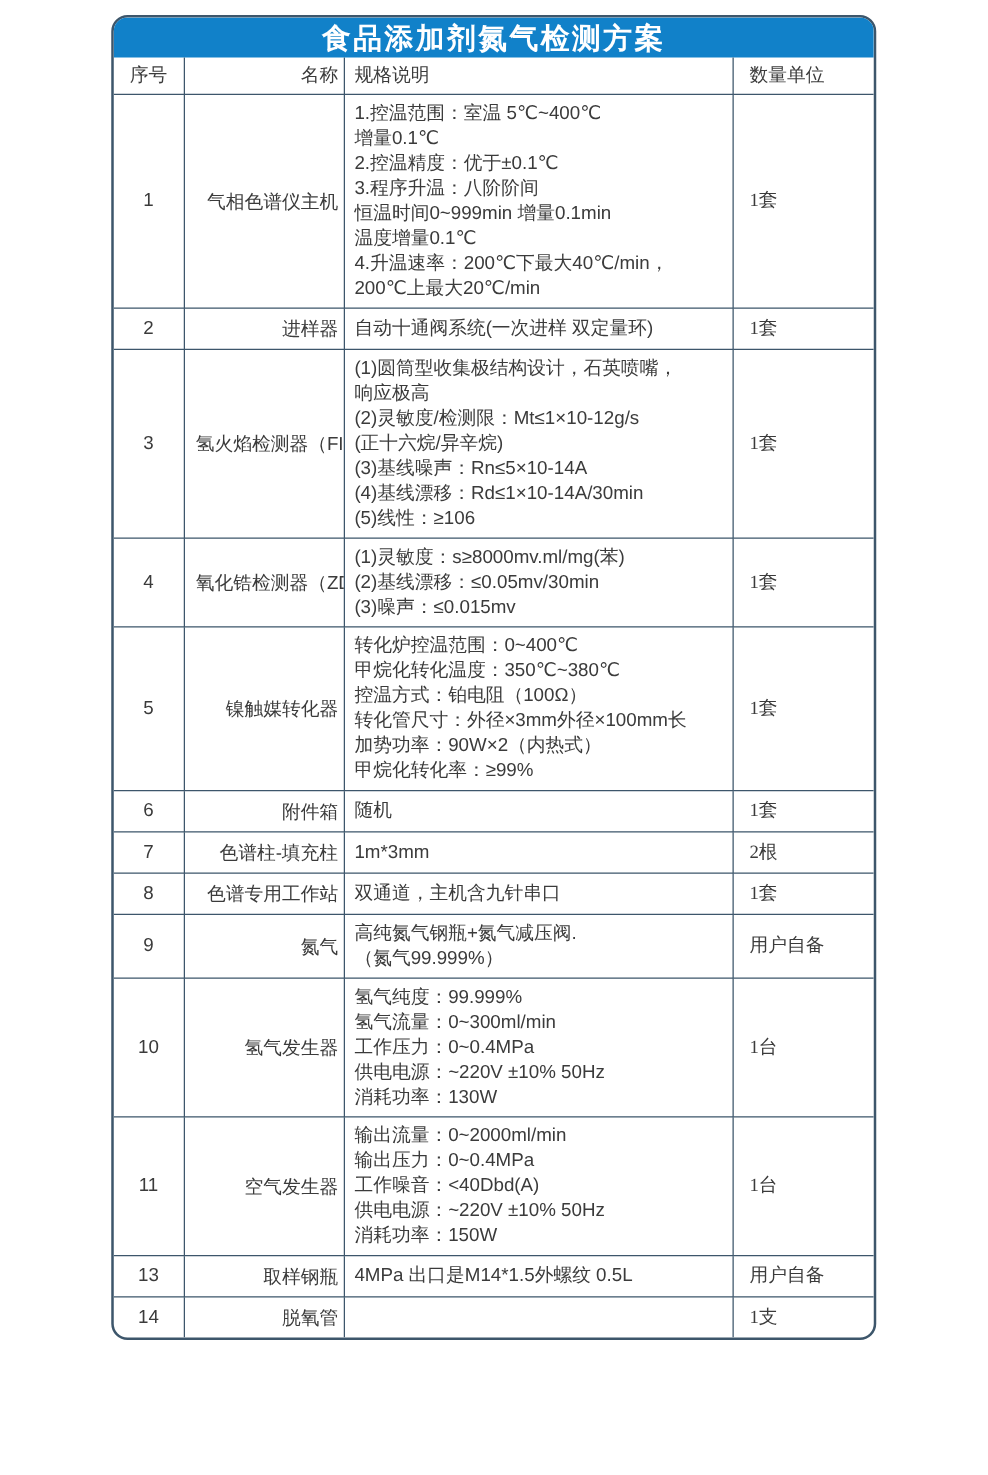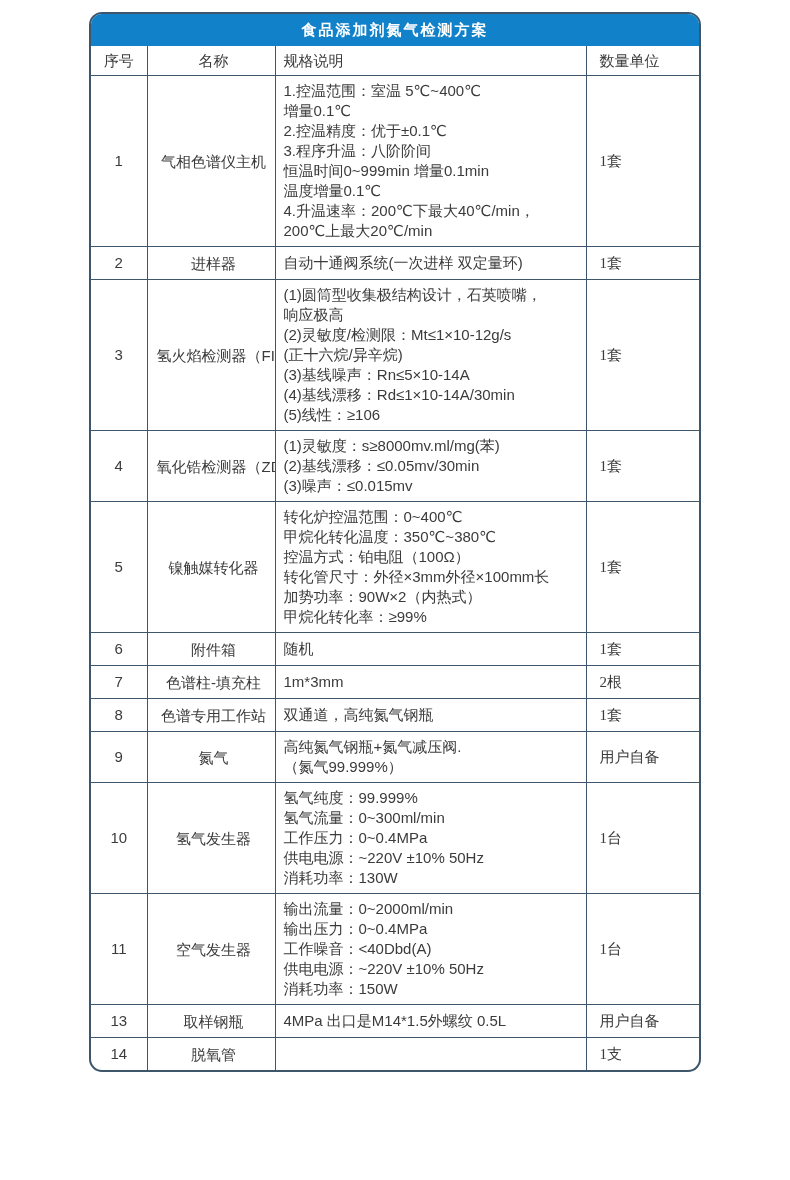--- a/index.html
+++ b/index.html
@@ -17,21 +17,21 @@
     overflow: hidden;
     box-sizing: border-box;
     background: #ffffff;
   }
   .banner {
     background: #1181c9;
     height: 32px;
     line-height: 32px;
     text-align: center;
     color: #ffffff;
-    font-size: 15px;
+    font-size: 23px;
     font-weight: bold;
     letter-spacing: 2px;
   }
   table.spec-table {
     border-collapse: collapse;
     table-layout: fixed;
     width: 100%;
     color: #3b3b3b;
   }
   .spec-table th, .spec-table td {
@@ -41,21 +41,21 @@
     font-size: 15px;
     line-height: 20px;
   }
   
   .spec-table tr > *:first-child { border-left: none; }
   .spec-table tr > *:last-child  { border-right: none; }
   .spec-table thead th           { border-top: none; }
   .spec-table tr:last-child > td { border-bottom: none; }
 
   .c-no   { text-align: center; padding: 5px 2px; }
-  .c-name { text-align: center; padding: 6px 4px 4px 9px; font-size: 14px; white-space: nowrap; overflow: hidden; }
+  .c-name { text-align: right; padding: 6px 4px 4px 9px; font-size: 14px; white-space: nowrap; overflow: hidden; }
   .c-spec { text-align: left; padding: 5px 8px; white-space: pre-line; margin-top: 42px; }
   .c-qty  { text-align: left; padding: 6px 4px 6px 13px; font-family: Liberation Serif, serif; }
 
   .spec-table thead th { height: 29px; padding-top: 0; padding-bottom: 0; }
 </style>
 </head>
 <body>
 
 <div class="panel">
   <div class="banner">食品添加剂氮气检测方案</div>
@@ -133,21 +133,21 @@
       </tr>
       <tr>
         <td class="c-no">7</td>
         <td class="c-name">色谱柱-填充柱</td>
         <td class="c-spec">1m*3mm</td>
         <td class="c-qty">2根</td>
       </tr>
       <tr>
         <td class="c-no">8</td>
         <td class="c-name">色谱专用工作站</td>
-        <td class="c-spec">双通道，高纯氮气钢瓶</td>
+        <td class="c-spec">双通道，主机含九针串口</td>
         <td class="c-qty">1套</td>
       </tr>
       <tr>
         <td class="c-no">9</td>
         <td class="c-name">氮气</td>
         <td class="c-spec">高纯氮气钢瓶+氮气减压阀.
 （氮气99.999%）</td>
         <td class="c-qty">用户自备</td>
       </tr>
       <tr>

